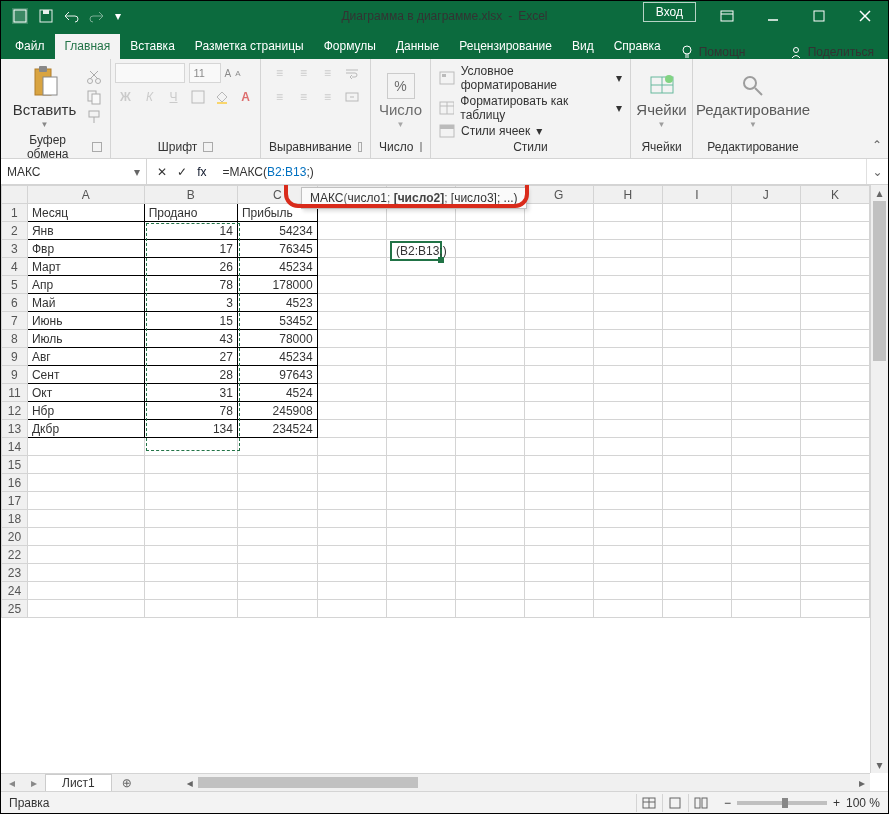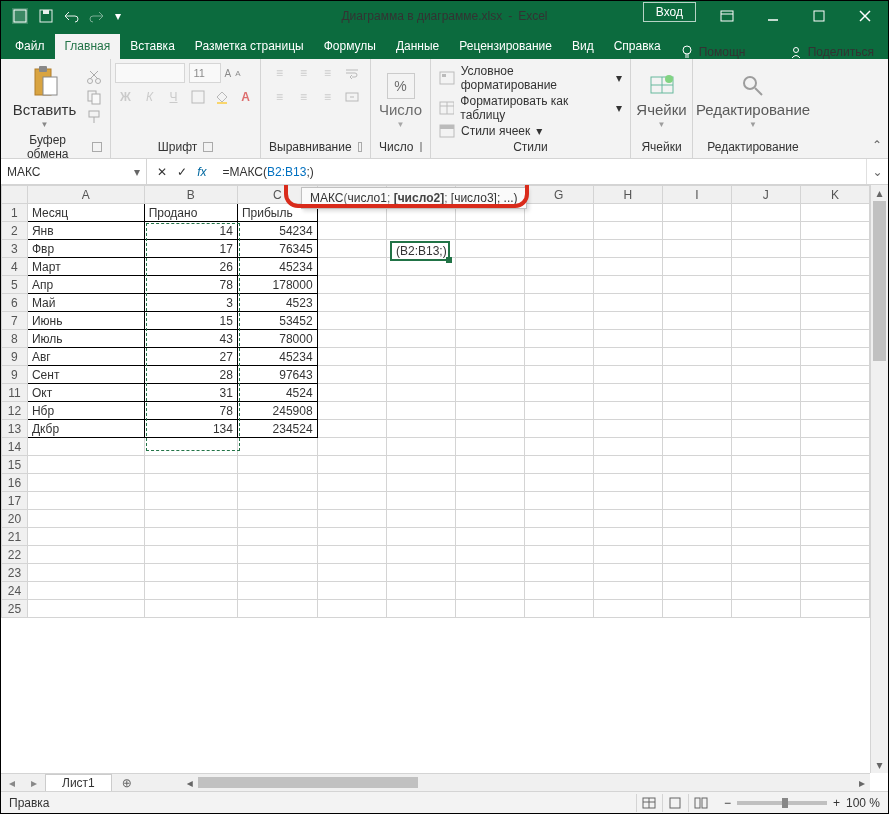--- a/index.html
+++ b/index.html
@@ -30,21 +30,21 @@
 .row3{display:flex;gap:2px}
 .font-controls{display:flex;gap:4px;align-items:center;opacity:.55}
 .font-name{width:70px;height:20px;border:1px solid #c0c0c0;background:#fff;font-size:11px;padding:0 4px;display:flex;align-items:center}
 .font-size{width:32px;height:20px;border:1px solid #c0c0c0;background:#fff;font-size:11px;padding:0 4px;display:flex;align-items:center}
 .style-list{display:flex;flex-direction:column;gap:2px;font-size:11px;color:#aaa}
 .style-list div{display:flex;align-items:center;gap:6px}
 .formula-row{height:26px;border-bottom:1px solid #d4d4d4;display:flex;align-items:center;background:#fff}
 .namebox{width:146px;height:100%;border-right:1px solid #d4d4d4;display:flex;align-items:center;padding:0 6px;font-size:12px;color:#777}
 .namebox .dd{margin-left:auto;color:#666}
 .fx-btns{display:flex;align-items:center;gap:10px;padding:0 10px;color:#666}
-.fx-label{font-style:italic;color:#0369a1}
+.fx-label{color:#0f172a}
 .formula-input{flex:1;padding:0 6px;font-size:12px;display:flex;align-items:flex-end}
 .formula-input .blue{color:#0070c0}
 .formula-expand{width:22px;color:#666;display:flex;align-items:center;justify-content:center;border-left:1px solid #e0e0e0;height:100%}
 .red-callout{position:absolute;border:4px solid #d92b1b;border-radius:14px;pointer-events:none;z-index:50}
 .sheet-wrap{position:relative;flex:1;overflow:hidden;background:#fff}
 .sheet{position:absolute;left:0;top:0;right:18px;bottom:18px;overflow:hidden}
 table.grid{border-collapse:collapse;table-layout:fixed}
 table.grid th,table.grid td{border:1px solid #d4d4d4;height:18px;font-size:12px;padding:0 4px;background:#fff;white-space:nowrap}
 table.grid th{background:#f0f0f0;font-weight:normal;color:#555;text-align:center}
 table.grid th.rowhdr{width:26px;background:#f0f0f0;text-align:center}
@@ -651,35 +651,35 @@
               <td></td>
               <td></td>
               <td></td>
               <td></td>
               <td></td>
               <td></td>
               <td></td>
               <td></td>
             </tr>
             <tr>
+              <th class="rowhdr">18</th>
+              <td></td>
+              <td></td>
+              <td></td>
+              <td></td>
+              <td></td>
+              <td></td>
+              <td></td>
+              <td></td>
+              <td></td>
+              <td></td>
+              <td></td>
+            </tr>
+            <tr>
               <th class="rowhdr">20</th>
-              <td></td>
-              <td></td>
-              <td></td>
-              <td></td>
-              <td></td>
-              <td></td>
-              <td></td>
-              <td></td>
-              <td></td>
-              <td></td>
-              <td></td>
-            </tr>
-            <tr>
-              <th class="rowhdr">21</th>
               <td></td>
               <td></td>
               <td></td>
               <td></td>
               <td></td>
               <td></td>
               <td></td>
               <td></td>
               <td></td>
               <td></td>
@@ -739,21 +739,21 @@
               <td></td>
               <td></td>
               <td></td>
               <td></td>
             </tr>
           </tbody>
       </table>
 
       <div class="marquee" style="left:145px;top:38px;width:94px;height:228px"></div>
 
-      <div class="cell-overlay" style="left:389px;top:56px;width:60px;height:20px">
+      <div class="cell-overlay" style="left:389px;top:56px;width:52px;height:20px">
         <span>(B2:B13;)</span>
       </div>
 
       <div class="tooltip" style="left:300px;top:2px">
         <span>МАКС</span>(<span>число1</span>; <b>[число2]</b>; <span>[число3]</span><span>; ...)</span>
       </div>
     </div>
 
     <div class="vscroll">
       <div class="arr" style="top:0">▴</div>

